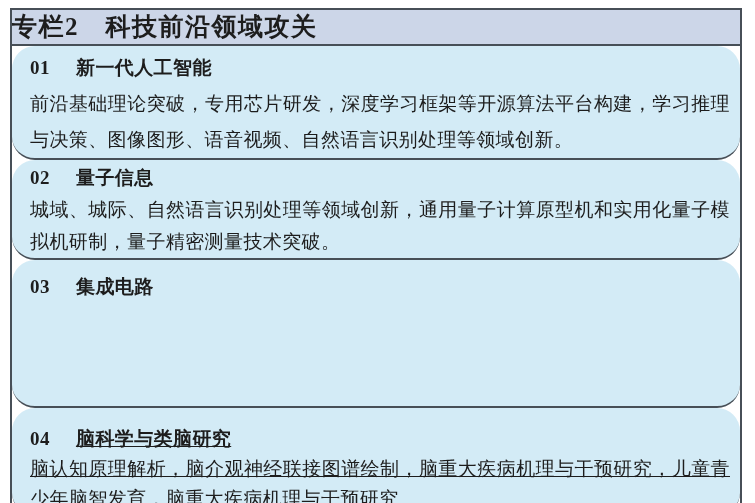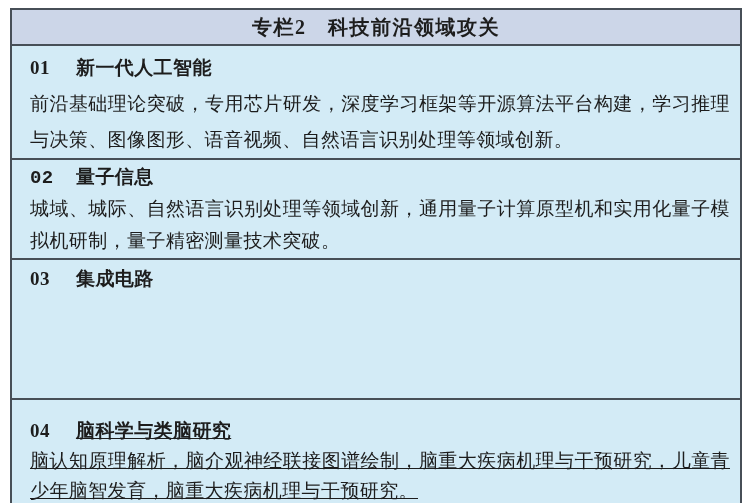--- a/index.html
+++ b/index.html
@@ -14,37 +14,37 @@
   .tbl {
     position: absolute; left: 10px; top: 8px;
     width: 728px;
     border: 2px solid var(--border, #474f57);
     box-sizing: content-box;
   }
   .hdr {
     height: 34px; line-height: 34px;
     background: var(--header_bg, #ccd6e8);
     border-bottom: 2px solid var(--border, #474f57);
-    text-align: center;
     font-weight: bold;
-    font-size: 20px;
+    font-size: 25px;
     letter-spacing: 1.5px;
   }
   .row {
     background: var(--row_bg, #d3ebf6);
     border-bottom: 2px solid var(--border, #474f57);
     padding-left: 18px; padding-right: 10px;
     font-size: 19px;
     letter-spacing: 0.4px;
     overflow: hidden;
     box-sizing: content-box;
+    border-radius: 23px;
   }
   .r1 { height: 108px; padding-top: 4px; line-height: 36px; }
-  .r2 { height: 96px;  padding-top: 2px; line-height: 32px; font-family: Liberation Mono, monospace; }
-  .r3 { height: 136px; padding-top: 2px; line-height: 34px; }
+  .r2 { height: 96px;  padding-top: 2px; line-height: 32px; }
+  .r3 { height: 136px; padding-top: 10px; line-height: 34px; }
   .r4 { height: 90px;  padding-top: 16px; line-height: 30px; text-decoration: underline; }
   .titleline { font-weight: bold; white-space: nowrap; }
   .num { display: inline-block; width: 46px; }
   .body {
     text-align: justify;
     text-justify: inter-ideograph;
   }
   .red-box {
     border: 3px solid var(--highlight, #e72b1e);
     padding: 4px 6px 5px 6px;

